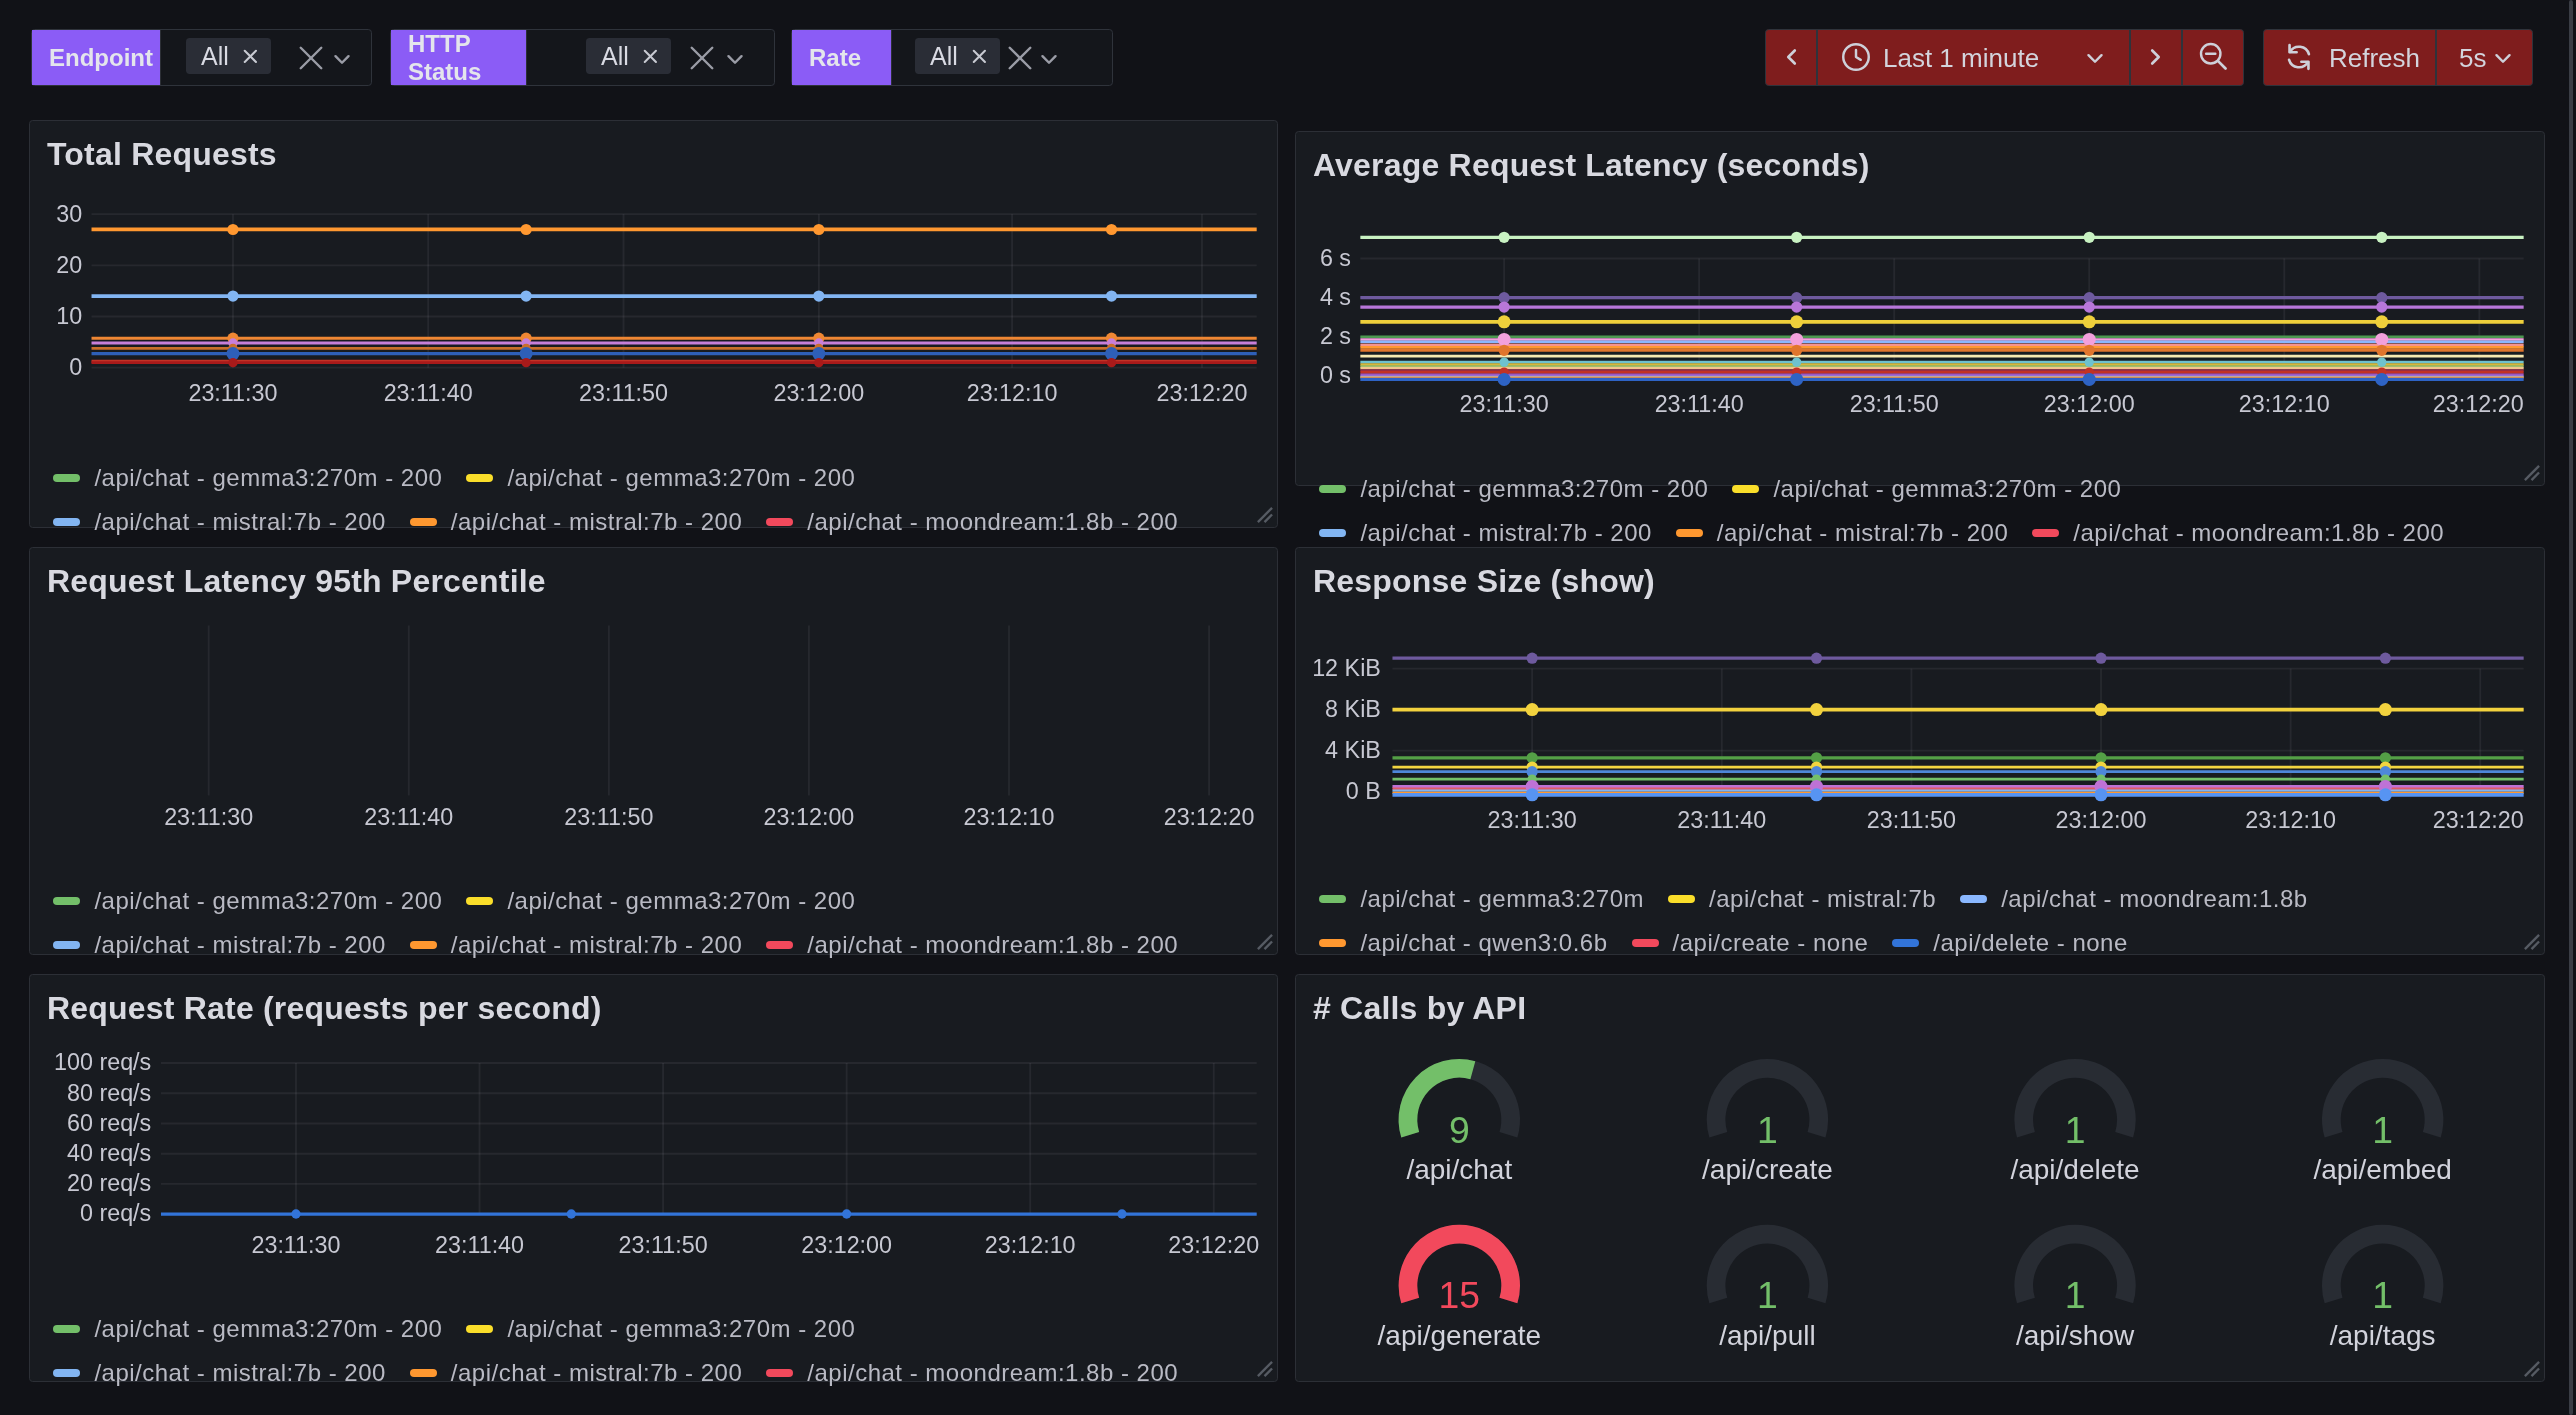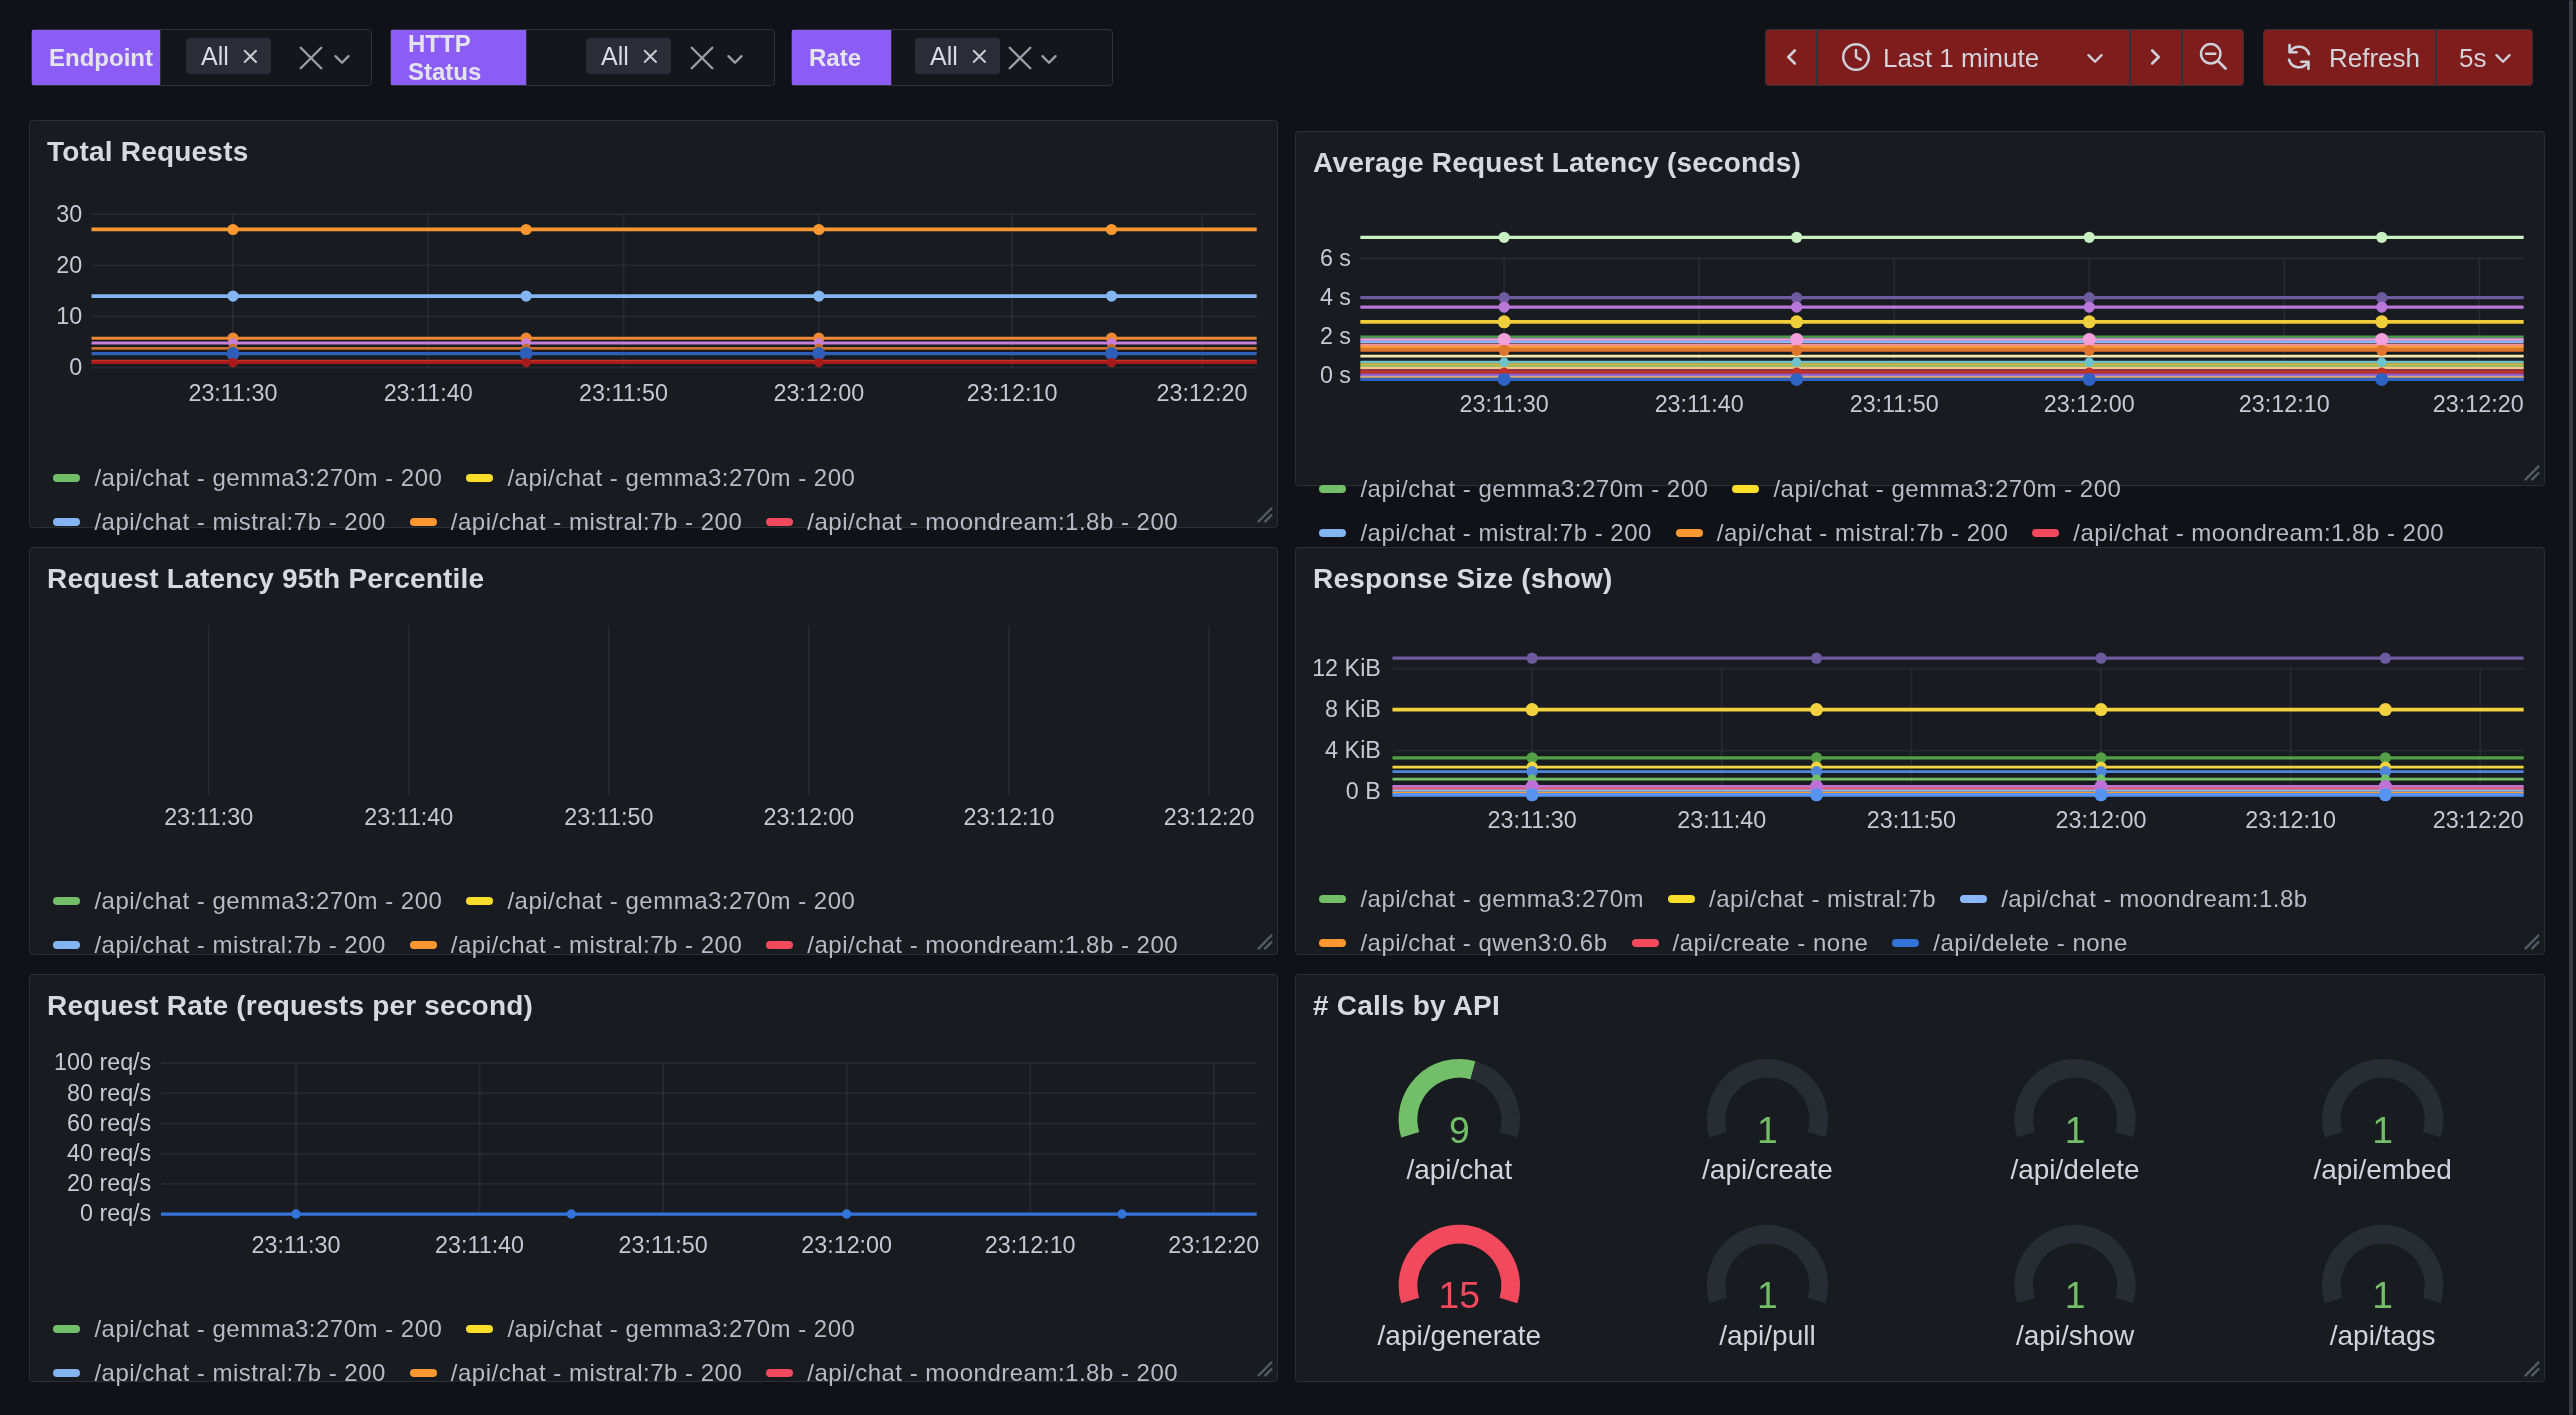--- a/index.html
+++ b/index.html
@@ -1,16 +1,16 @@
 <!DOCTYPE html>
 <html style="font-size:15px"><head><meta charset="utf-8"><style>
 * { margin:0; padding:0; box-sizing:border-box; }
 body { width:2576px; height:1415px; background:#111217; font-family:"Liberation Sans", sans-serif; position:relative; overflow:hidden; }
 .panel { position:absolute; background:#181b20; border:1.9px solid #2c2f36; border-radius:3.7px; }
-.ptitle { position:absolute; left:17px; top:15px; font-size:28px; font-weight:700; color:#d8d9e0; letter-spacing:0.2px; }
+.ptitle { position:absolute; left:17px; top:15px; font-size:32px; font-weight:700; color:#d8d9e0; letter-spacing:0.2px; }
 .legrow { position:absolute; left:23.4px; height:26px; display:flex; gap:24px; align-items:center; white-space:nowrap;
   font-size:24px; letter-spacing:0.5px; color:#b9bac4;margin-top:40px; }
 .legitem { display:inline-flex; align-items:center; }
 .dash { display:inline-block; width:27px; height:8.4px; border-radius:4.7px; margin-right:14px; }
 .fgroup { position:absolute; top:29px; height:57px; border:1.9px solid #2f333b; border-radius:3.7px; background:#14161b; display:block; }
 .flabel { position:absolute; left:0; top:0; bottom:0; background:#8b5cf6; border-right:1.9px solid #2c2f36; color:#e4e5ec;
   font-size:24px; font-weight:700; display:flex; align-items:center; padding-left:17px; }
 .chip { position:absolute; top:8.4px; height:36px; background:#2a2d36; border-radius:3.7px; color:#d9dae3; font-size:25px;
   display:flex; align-items:center; padding:0 11.2px 0 15px; }
 .tbar { position:absolute; top:29px; height:57px; border:1.9px solid #2f333b; border-radius:3.7px; background:#7f1d1d; }

